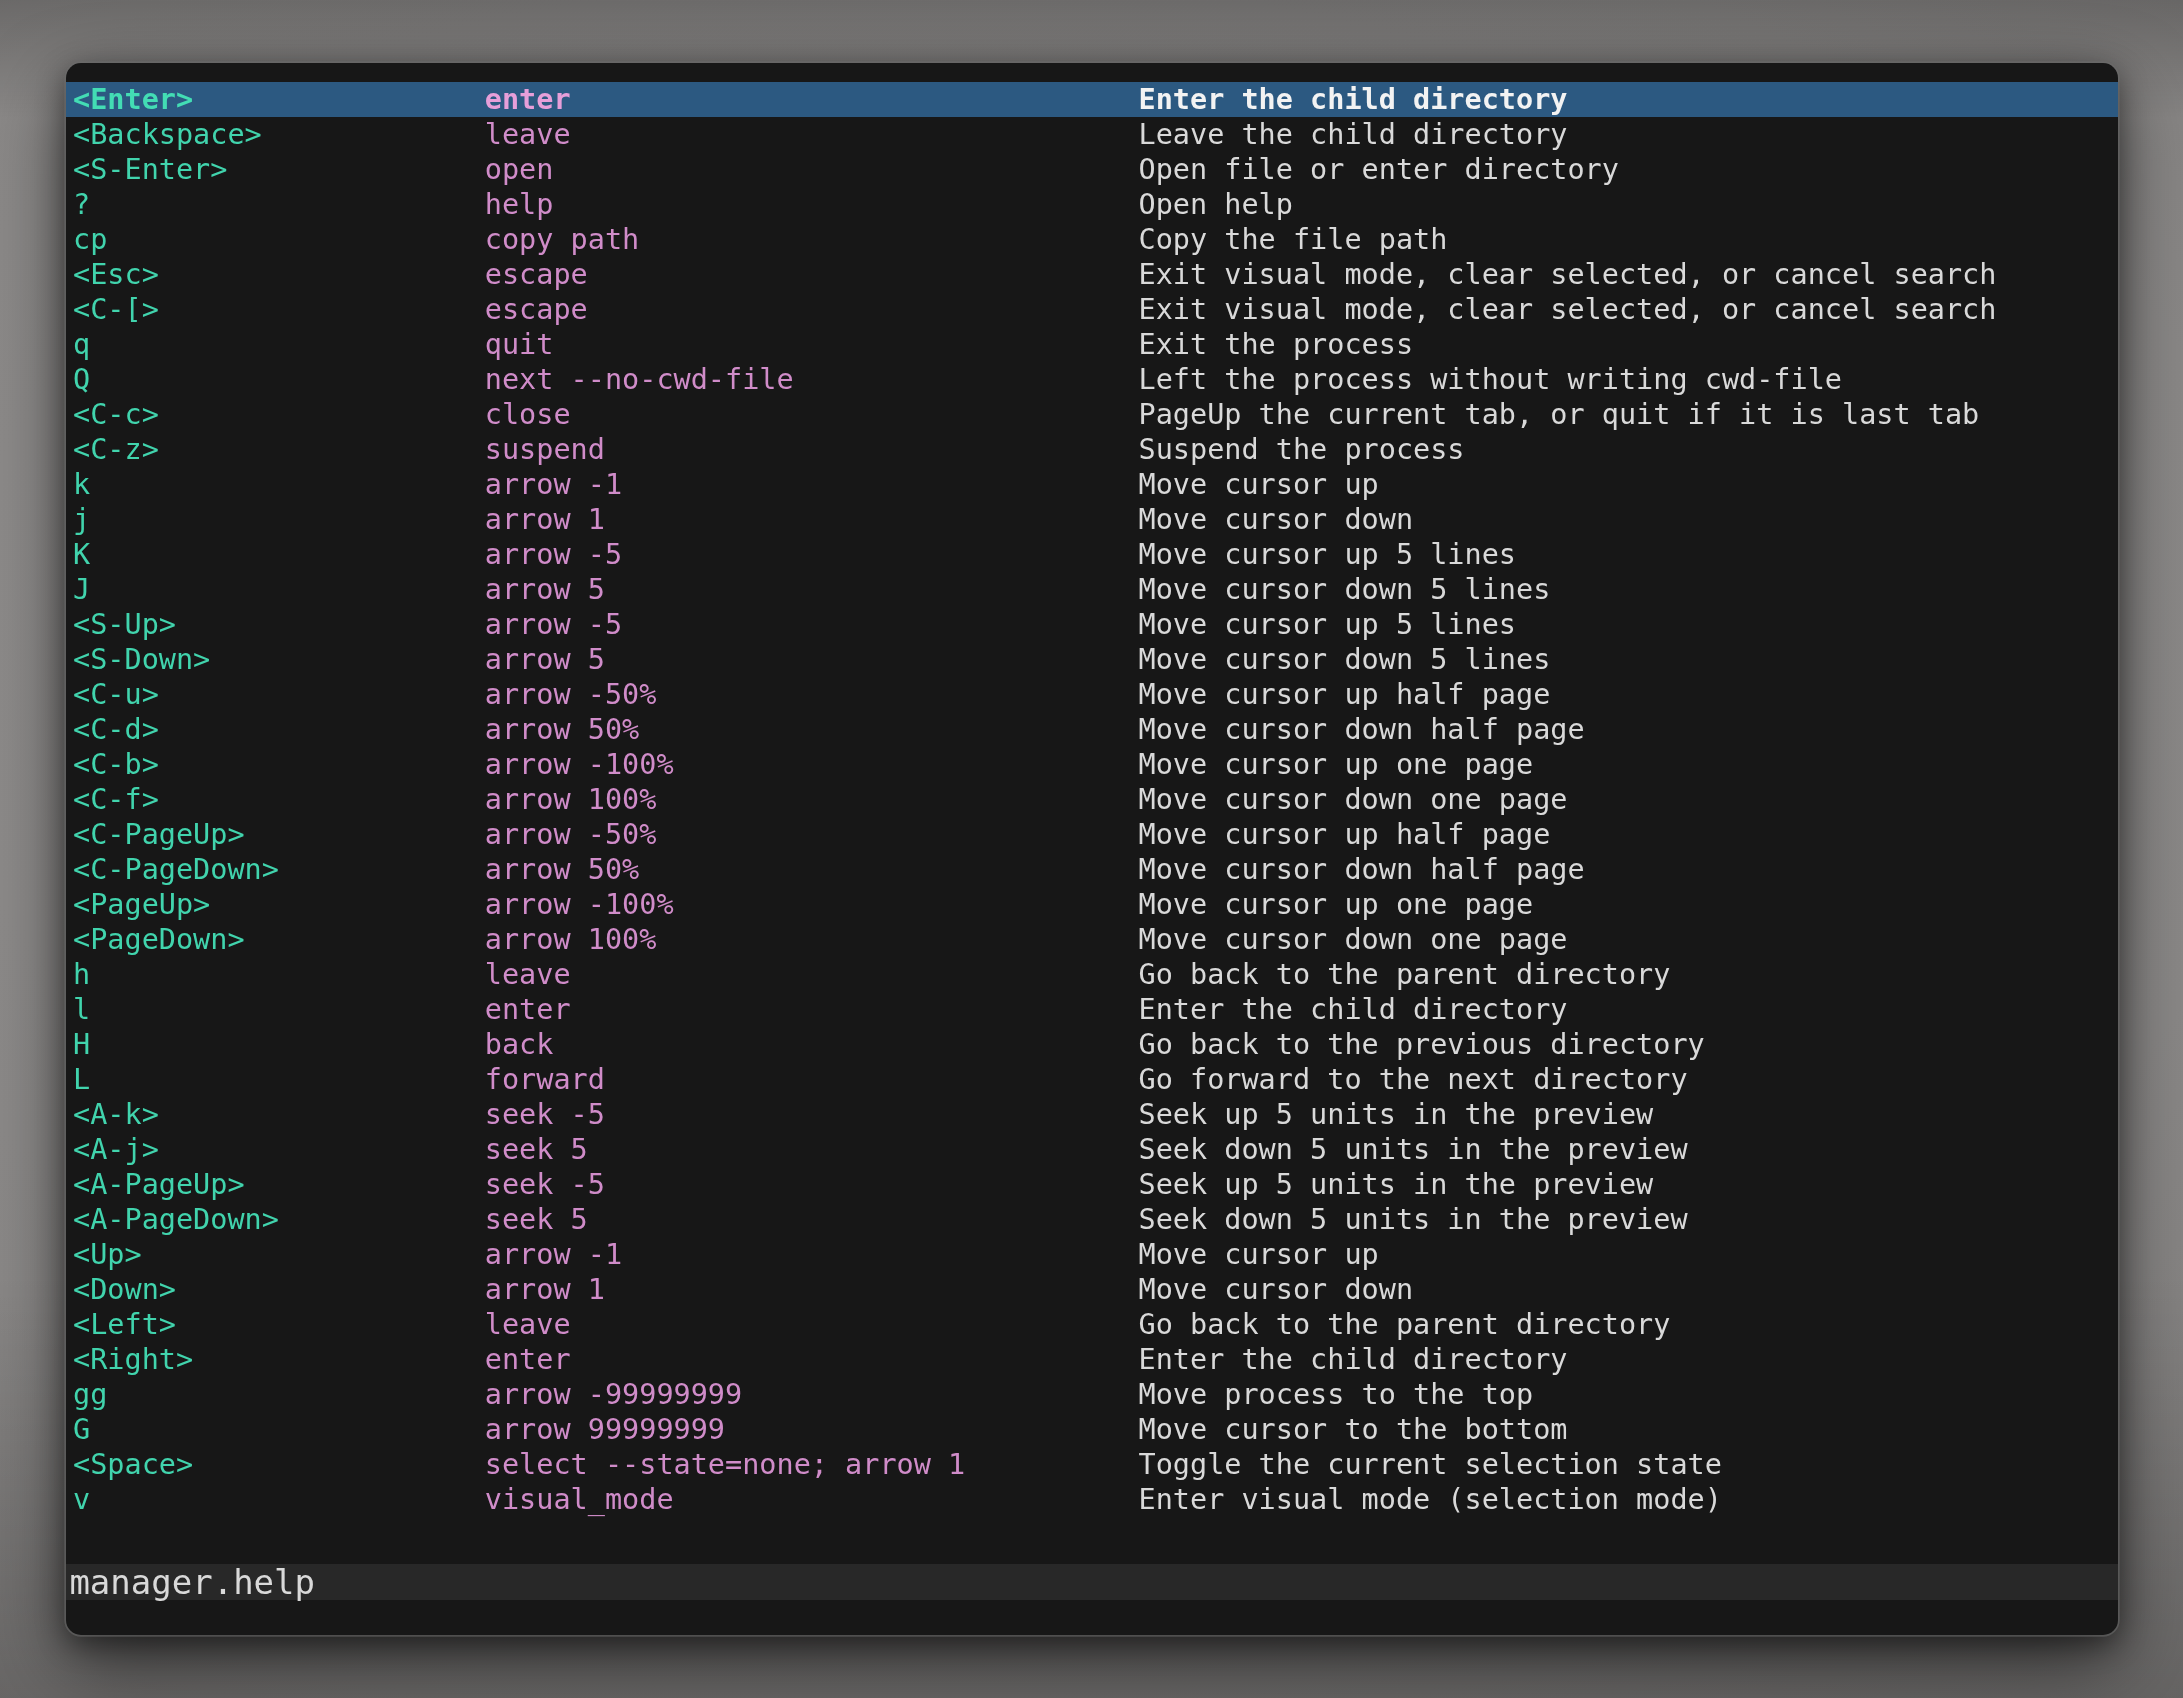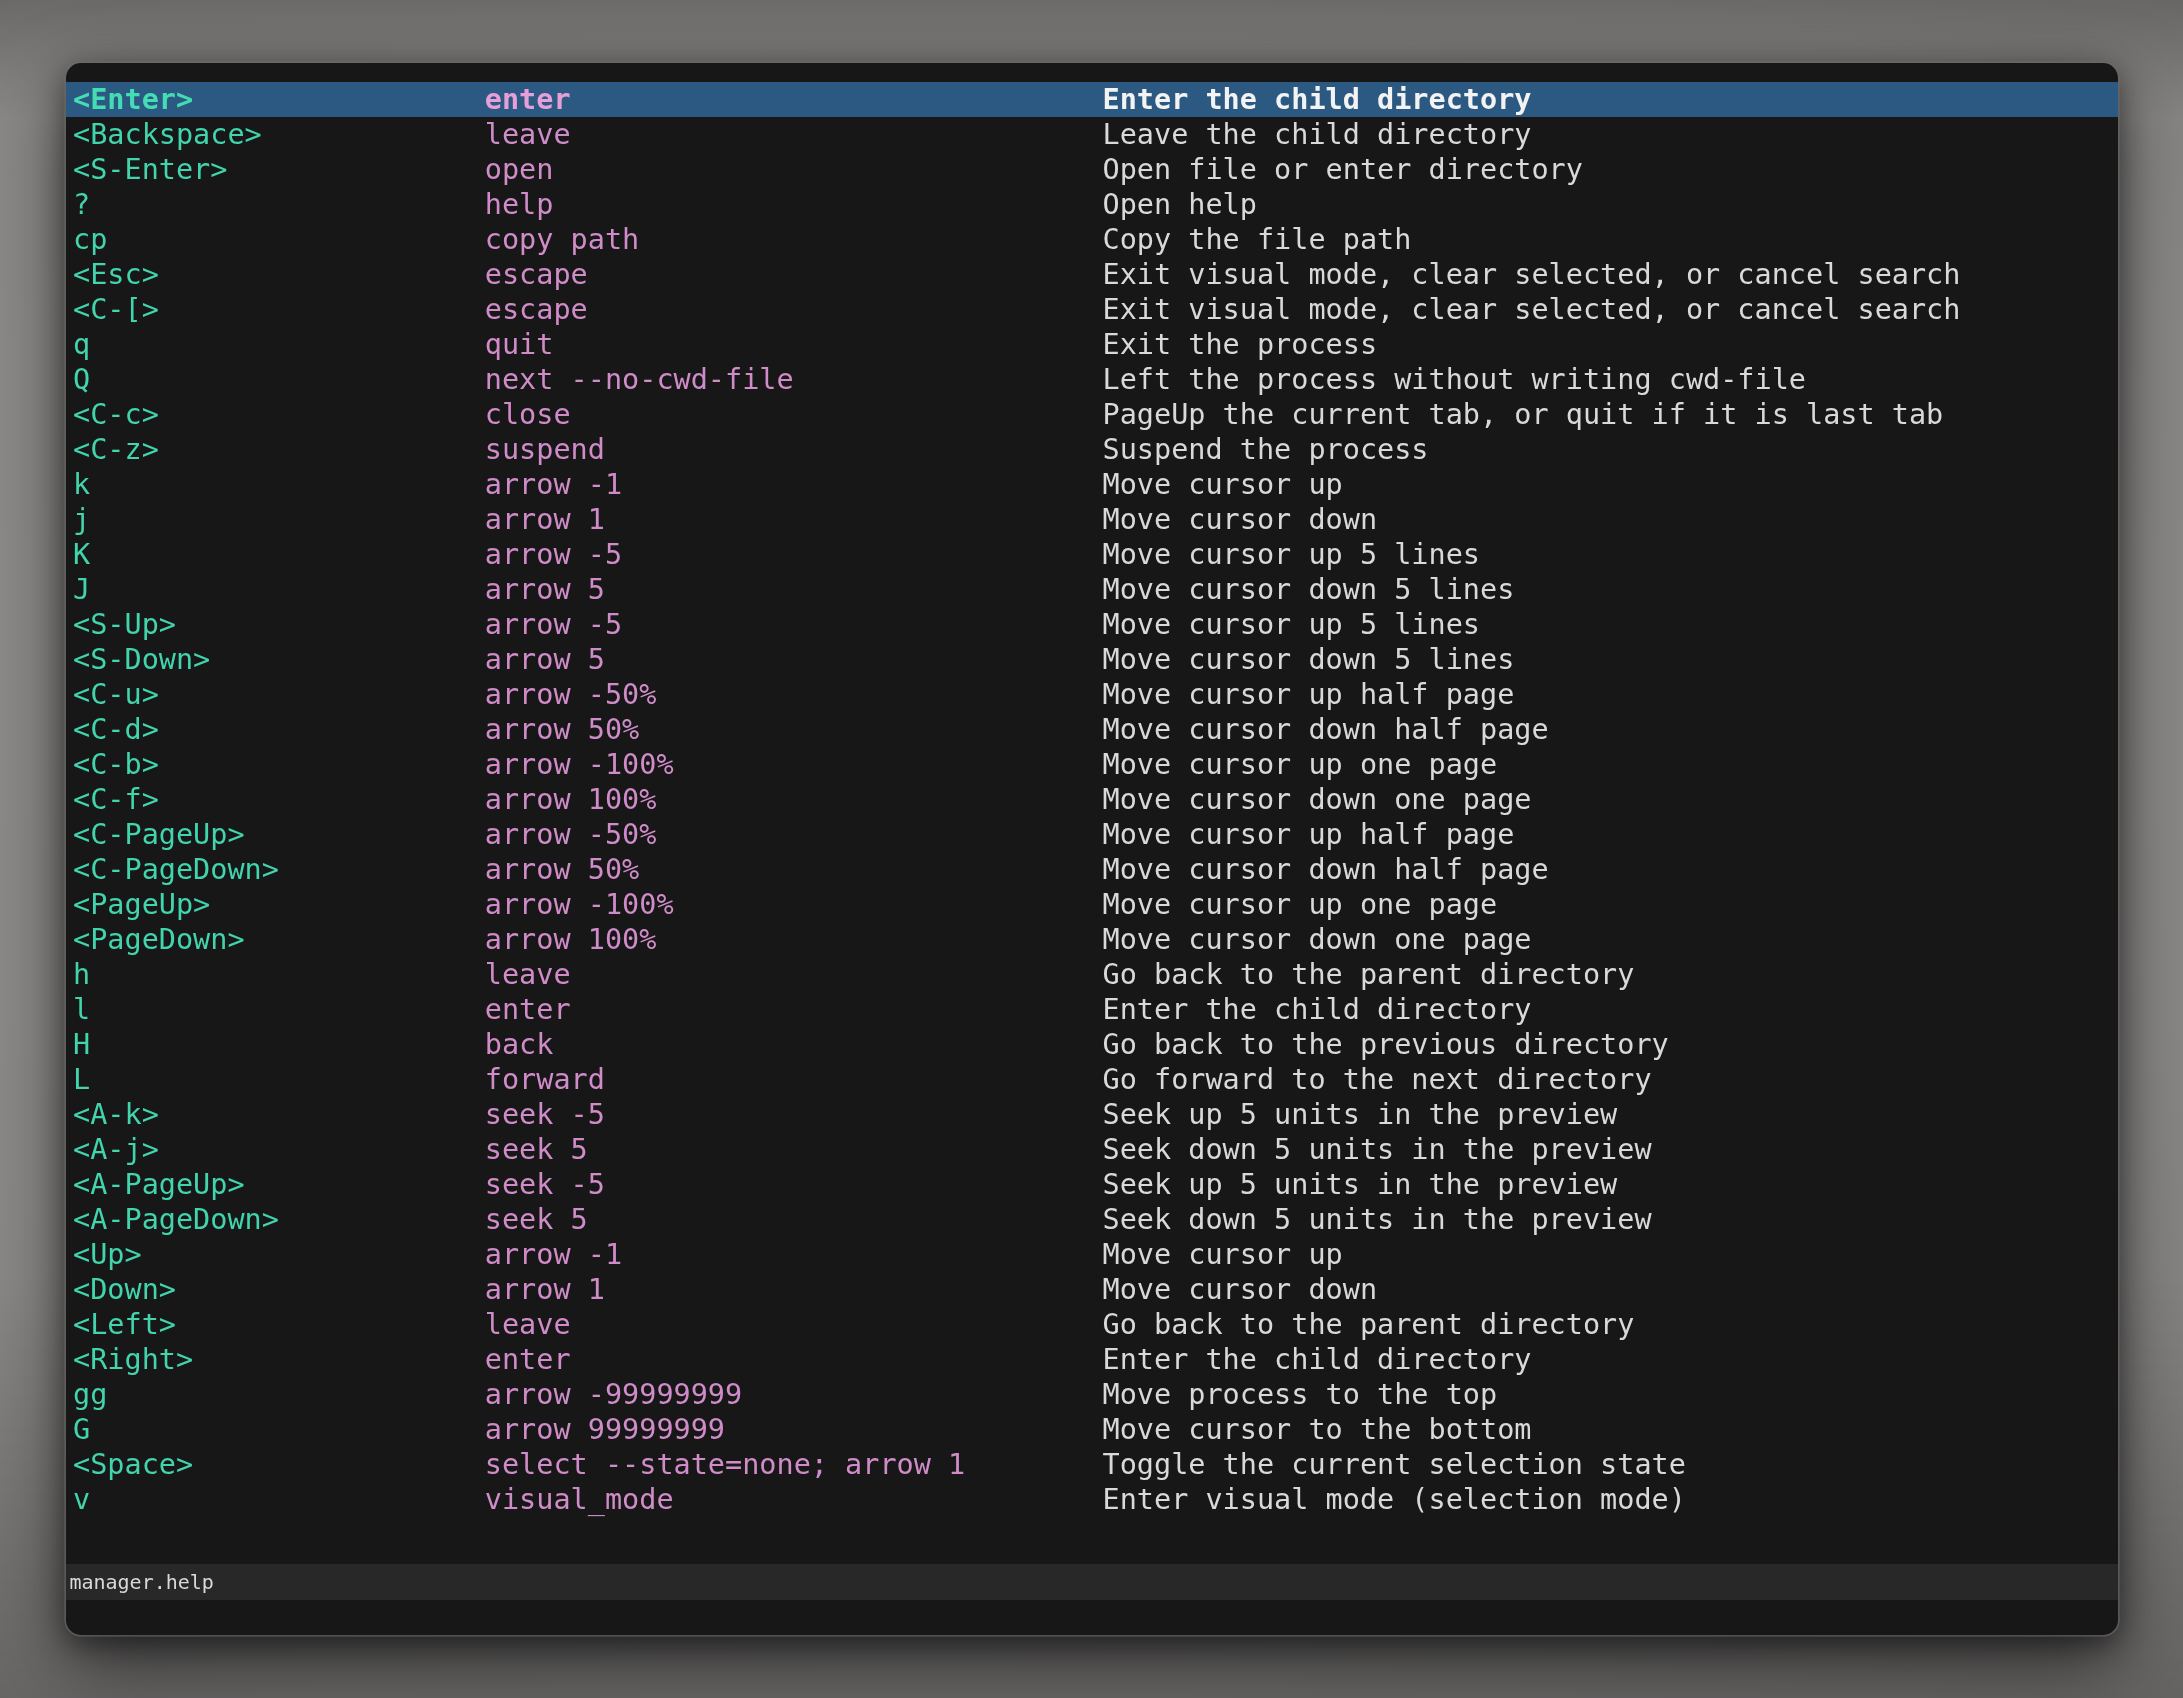--- a/index.html
+++ b/index.html
@@ -21,30 +21,30 @@
     overflow:hidden;
   }
   .rows{position:absolute; top:18.5px; left:0; right:0;}
   .row{
     height:35px; display:flex; align-items:center;
     font-size:28.5px; line-height:35px; white-space:pre;
     padding-left:7px;
   }
   .row .key{width:24ch; flex:0 0 auto; color:var(--key-color,#41d4ad); overflow:hidden;}
   .row .cmd{width:36ch; flex:0 0 auto; color:var(--cmd-color,#d08cc9); overflow:hidden;}
-  .row .desc{flex:1 1 auto; color:var(--desc-color,#d9d9d9); overflow:hidden;}
+  .row .desc{flex:1 1 auto; color:var(--desc-color,#d9d9d9); overflow:hidden;margin-left:36px;}
   .row.selected{background:var(--sel-bg,#2c5981); font-weight:bold;}
   .row.selected .key{color:var(--sel-key-color,#43ddb4);}
   .row.selected .cmd{color:var(--sel-cmd-color,#e79fd9);}
   .row.selected .desc{color:var(--sel-desc-color,#f3f3f3);}
   .statusbar{
     position:absolute; left:0; right:0; top:1501px; height:36px;
     background:var(--status-bg,#282828);
     display:flex; align-items:center; padding-left:3.4px;
-    font-size:20px; line-height:36px; color:var(--status-color,#d9d9d9);
+    font-size:34px; line-height:36px; color:var(--status-color,#d9d9d9);
     white-space:pre;
   }
 </style>
 </head>
 <body style="--term-bg: #171717; --key-color: #41d4ad; --cmd-color: #d08cc9; --desc-color: #d9d9d9; --sel-bg: #2c5981; --sel-key-color: #43ddb4; --sel-cmd-color: #e79fd9; --sel-desc-color: #f3f3f3; --status-bg: #282828; --status-color: #d9d9d9;">
 
 <div>
   <div class="window">
     <div class="rows" id="rows">
         <div class="row selected">

